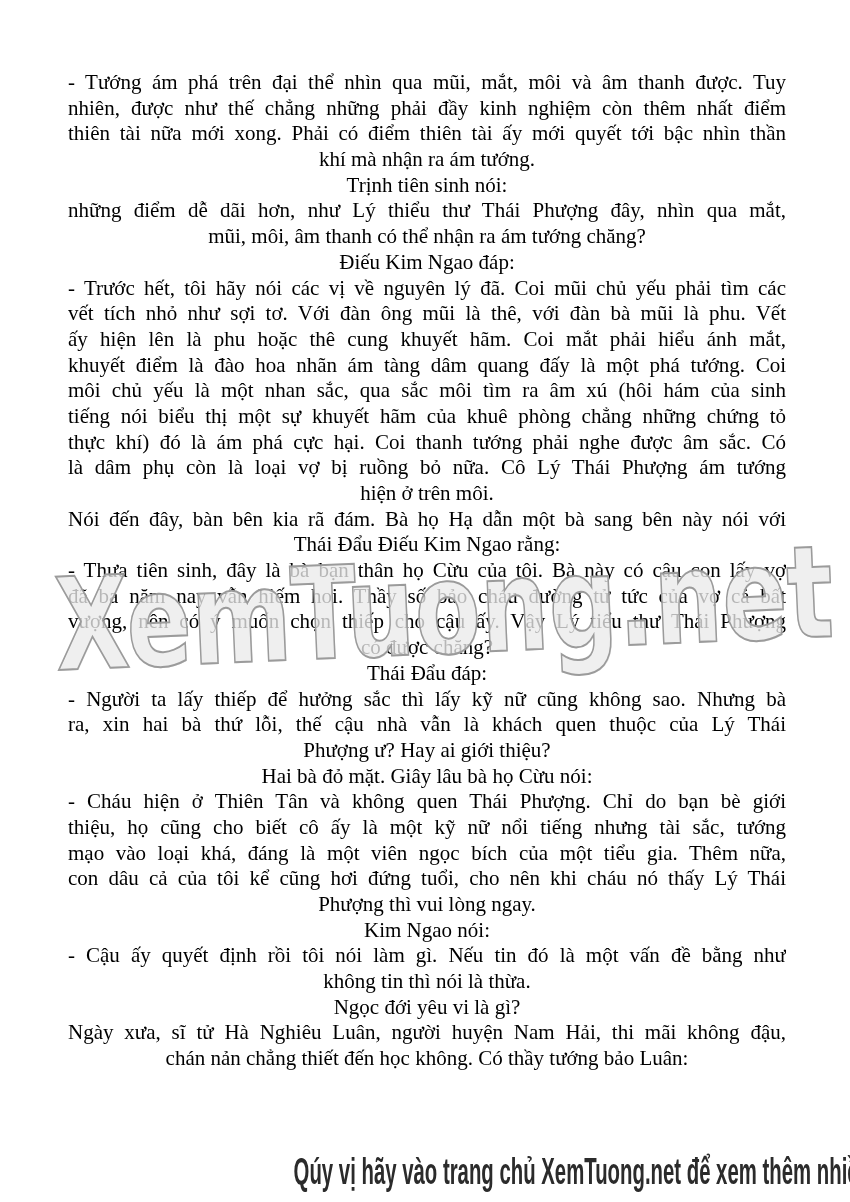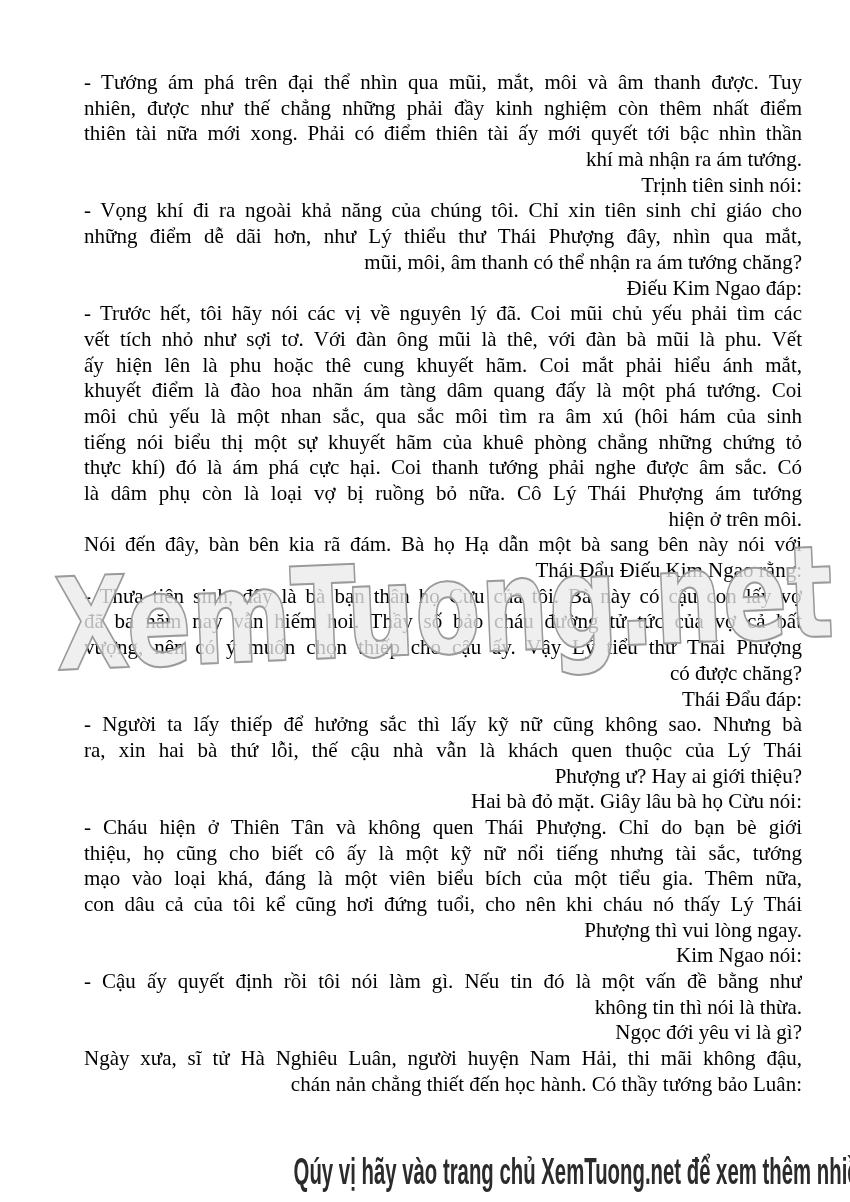--- a/index.html
+++ b/index.html
@@ -7,31 +7,31 @@
     position: relative;
     width: 850px;
     height: 1202px;
     margin: 0 auto;
     background: #ffffff;
     overflow: hidden;
     font-family: "Liberation Serif", serif;
   }
   .body-text {
     position: absolute;
-    left: 84px;
+    left: 68px;
     top: 70px;
     width: 718px;
     font-size: 21px;
     color: #000000;
   }
   .line {
     height: 25.7px;
     line-height: 25.7px;
     overflow: hidden;
-    text-align: right;
+    text-align: center;
     white-space: normal;
   }
   .line.just {
     text-align: justify;
     text-align-last: justify;
   }
   .watermark {
     position: absolute;
     left: 55px;
     top: 562px;
@@ -74,21 +74,20 @@
 </head>
 <body>
 
 <div class="page">
   <div class="body-text" id="body-text">
       <div class="line just">- Tướng ám phá trên đại thể nhìn qua mũi, mắt, môi và âm thanh được. Tuy</div>
       <div class="line just">nhiên, được như thế chẳng những phải đầy kinh nghiệm còn thêm nhất điểm</div>
       <div class="line just">thiên tài nữa mới xong. Phải có điểm thiên tài ấy mới quyết tới bậc nhìn thần</div>
       <div class="line">khí mà nhận ra ám tướng.</div>
       <div class="line">Trịnh tiên sinh nói:</div>
-      <div class="line just">- Vọng khí đi ra ngoài khả năng của chúng tôi. Chỉ xin tiên sinh chỉ giáo cho</div>
       <div class="line just">những điểm dễ dãi hơn, như Lý thiểu thư Thái Phượng đây, nhìn qua mắt,</div>
       <div class="line">mũi, môi, âm thanh có thể nhận ra ám tướng chăng?</div>
       <div class="line">Điếu Kim Ngao đáp:</div>
       <div class="line just">- Trước hết, tôi hãy nói các vị về nguyên lý đã. Coi mũi chủ yếu phải tìm các</div>
       <div class="line just">vết tích nhỏ như sợi tơ. Với đàn ông mũi là thê, với đàn bà mũi là phu. Vết</div>
       <div class="line just">ấy hiện lên là phu hoặc thê cung khuyết hãm. Coi mắt phải hiểu ánh mắt,</div>
       <div class="line just">khuyết điểm là đào hoa nhãn ám tàng dâm quang đấy là một phá tướng. Coi</div>
       <div class="line just">môi chủ yếu là một nhan sắc, qua sắc môi tìm ra âm xú (hôi hám của sinh</div>
       <div class="line just">tiếng nói biểu thị một sự khuyết hãm của khuê phòng chẳng những chứng tỏ</div>
       <div class="line just">thực khí) đó là ám phá cực hại. Coi thanh tướng phải nghe được âm sắc. Có</div>
@@ -100,29 +99,29 @@
       <div class="line just">đã ba năm nay vẫn hiếm hoi. Thầy số bảo cháu đường tử tức của vợ cả bất</div>
       <div class="line just">vượng, nên có ý muốn chọn thiếp cho cậu ấy. Vậy Lý tiểu thư Thái Phượng</div>
       <div class="line">có được chăng?</div>
       <div class="line">Thái Đẩu đáp:</div>
       <div class="line just">- Người ta lấy thiếp để hưởng sắc thì lấy kỹ nữ cũng không sao. Nhưng bà</div>
       <div class="line just">ra, xin hai bà thứ lỗi, thế cậu nhà vẫn là khách quen thuộc của Lý Thái</div>
       <div class="line">Phượng ư? Hay ai giới thiệu?</div>
       <div class="line">Hai bà đỏ mặt. Giây lâu bà họ Cừu nói:</div>
       <div class="line just">- Cháu hiện ở Thiên Tân và không quen Thái Phượng. Chỉ do bạn bè giới</div>
       <div class="line just">thiệu, họ cũng cho biết cô ấy là một kỹ nữ nổi tiếng nhưng tài sắc, tướng</div>
-      <div class="line just">mạo vào loại khá, đáng là một viên biểu bích của một tiểu gia. Thêm nữa,</div>
+      <div class="line just">mạo vào loại khá, đáng là một viên ngọc bích của một tiểu gia. Thêm nữa,</div>
       <div class="line just">con dâu cả của tôi kể cũng hơi đứng tuổi, cho nên khi cháu nó thấy Lý Thái</div>
       <div class="line">Phượng thì vui lòng ngay.</div>
       <div class="line">Kim Ngao nói:</div>
       <div class="line just">- Cậu ấy quyết định rồi tôi nói làm gì. Nếu tin đó là một vấn đề bằng như</div>
       <div class="line">không tin thì nói là thừa.</div>
       <div class="line">Ngọc đới yêu vi là gì?</div>
       <div class="line just">Ngày xưa, sĩ tử Hà Nghiêu Luân, người huyện Nam Hải, thi mãi không đậu,</div>
-      <div class="line">chán nản chẳng thiết đến học hành. Có thầy tướng bảo Luân:</div>
+      <div class="line">chán nản chẳng thiết đến học không. Có thầy tướng bảo Luân:</div>
     </div>
 
   <div class="watermark">
     <span class="watermark-text">XemTuong.net</span>
   </div>
 
   <div class="footer">
     <span class="footer-text">Qúy vị hãy vào trang chủ XemTuong.net để xem thêm nhiều mục hay khác</span>
   </div>
 </div>

